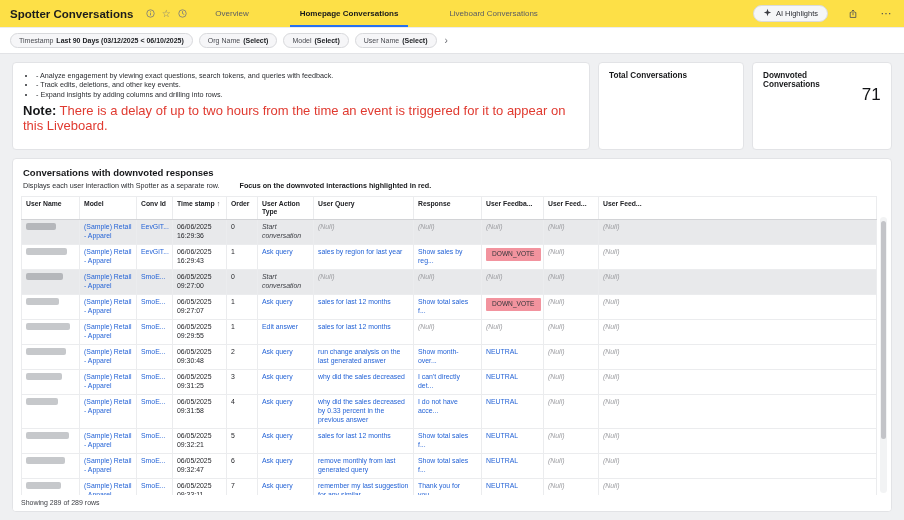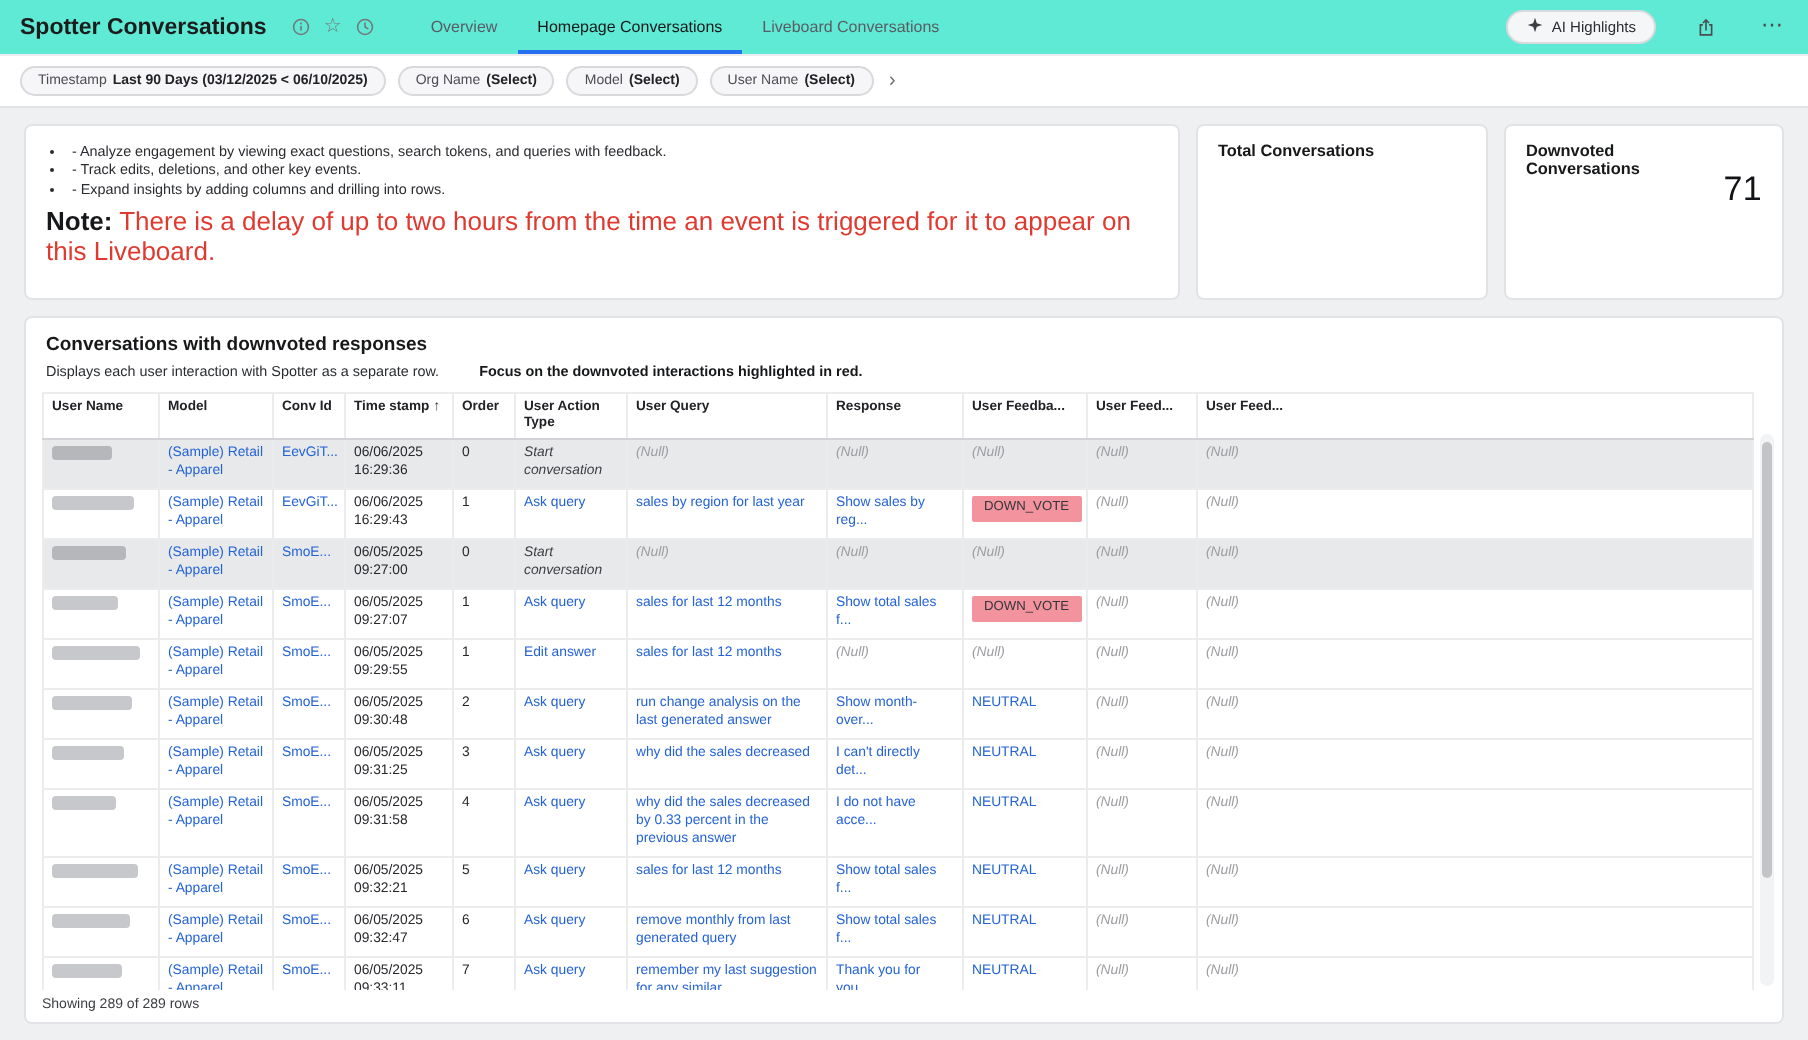--- a/index.html
+++ b/index.html
@@ -3,27 +3,27 @@
 <meta charset="utf-8">
 <style>
   :root{
     --accent-blue:#2770ef; --link-blue:#2463d6; --note-red:#e03a30;
     --downvote-bg:#f2939e; --downvote-text:#33353a;
   }
   *{box-sizing:border-box;margin:0;padding:0;}
   html,body{width:904px;height:520px;overflow:hidden;}
   body{font-family:"Liberation Sans",sans-serif;background:#eff0f2;color:#212121;display:flex;flex-direction:column;}
   
-  .topbar{height:28px;flex:none;background:#5eead4;border-bottom:1px solid #ececee;display:flex;align-items:center;justify-content:space-between;padding:0 10px;}
+  .topbar{height:28px;flex:none;background:#fde047;border-bottom:1px solid #ececee;display:flex;align-items:center;justify-content:space-between;padding:0 10px;}
   .tb-left{display:flex;align-items:center;height:100%;}
   .page-title{font-size:11.5px;font-weight:bold;color:#1c1c1c;margin-right:10px;white-space:nowrap;}
   .hicon{display:inline-flex;align-items:center;justify-content:center;width:14px;height:14px;color:#75777e;font-size:10px;cursor:pointer;margin-right:2px;line-height:1;}
-  .tabs{display:flex;height:100%;margin-left:14px;}
+  .tabs{display:flex;height:100%;margin-left:14px;gap:31px;}
   .tab{display:flex;align-items:center;padding:0 10px;font-size:8px;color:#5a5c63;cursor:pointer;white-space:nowrap;}
-  .tab.active{color:#17181a;font-weight:normal;box-shadow:inset 0 -2px 0 var(--accent-blue);}
+  .tab.active{color:#17181a;font-weight:bold;box-shadow:inset 0 -2px 0 var(--accent-blue);}
   .tb-right{display:flex;align-items:center;gap:17px;}
   .ai-btn{display:inline-flex;align-items:center;gap:4px;background:#f5f6f7;border:1px solid #d9dadd;border-radius:10px;height:17px;padding:0 9px;font-size:7.5px;color:#2b2d33;font-family:inherit;cursor:pointer;white-space:nowrap;}
   .icon-btn{background:none;border:none;width:16px;height:16px;display:inline-flex;align-items:center;justify-content:center;font-size:11px;color:#4a4c52;cursor:pointer;font-family:inherit;line-height:1;}
   
   .filterbar{flex:none;background:#fff;border-bottom:1px solid #e2e3e6;display:flex;align-items:center;gap:6px;padding:5px 10px;}
   .chip{display:inline-flex;align-items:center;background:#f6f6f8;border:1px solid #d8d9dc;border-radius:9px;height:15px;padding:0 8px;font-size:7px;color:#4a4c52;cursor:pointer;white-space:nowrap;}
   .chip b{color:#202226;margin-left:3px;font-weight:bold;}
   .chip-overflow{background:none;border:none;font-size:10px;color:#6b6d74;cursor:pointer;padding:0 2px;font-family:inherit;line-height:1;}
   
   .content{flex:1;min-height:0;padding:8px 12px;display:flex;flex-direction:column;gap:8px;}

